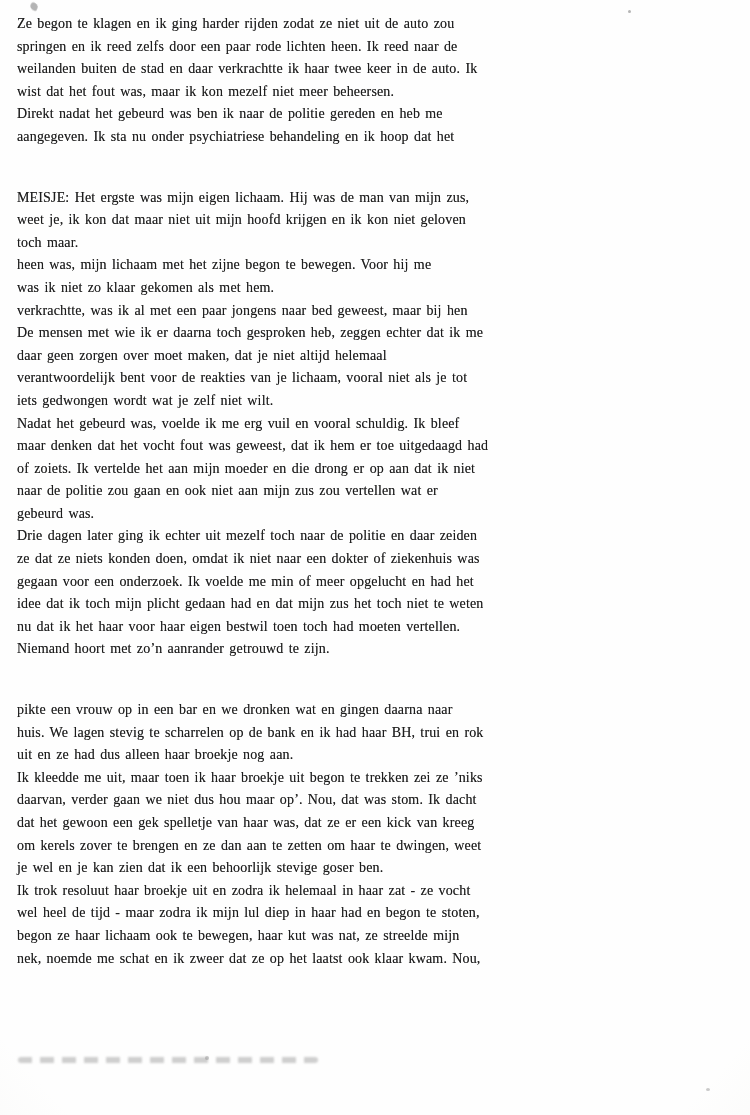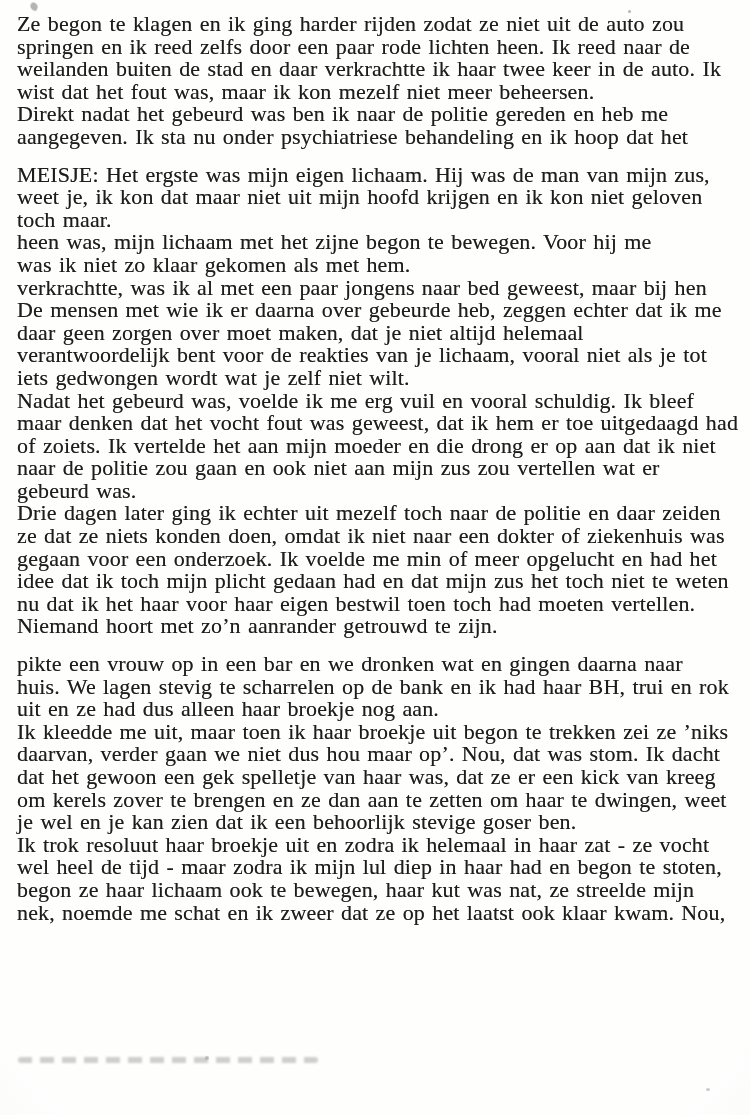--- a/index.html
+++ b/index.html
@@ -21,28 +21,28 @@
     background:
       radial-gradient(ellipse 120% 110% at 50% 45%, rgba(255,255,255,0.9) 60%, rgba(225,225,220,0.55) 100%),
       #f6f6f3;
   }
   .text-column {
     position: absolute;
     top: 13px;
     left: 17px;
     right: 36px;
     color: #1d1d1d;
-    font-size: 22px;
+    font-size: 14px;
     line-height: 22.6px;
     letter-spacing: 0.15px;
     word-spacing: 1.6px;
     text-shadow: 0 0 0.6px rgba(25,25,25,0.55);
   }
   .block + .block {
-    margin-top: 15px;
+    margin-top: 38px;
   }
   .line {
     white-space: nowrap;
   }
   
   .artifact {
     position: absolute;
     pointer-events: none;
   }
   .speck-tl {
@@ -99,21 +99,21 @@
       <div class="line">Direkt nadat het gebeurd was ben ik naar de politie gereden en heb me</div>
       <div class="line">aangegeven. Ik sta nu onder psychiatriese behandeling en ik hoop dat het</div>
     </div>
     <div class="block">
       <div class="line">MEISJE: Het ergste was mijn eigen lichaam. Hij was de man van mijn zus,</div>
       <div class="line">weet je, ik kon dat maar niet uit mijn hoofd krijgen en ik kon niet geloven</div>
       <div class="line">toch maar.</div>
       <div class="line">heen was, mijn lichaam met het zijne begon te bewegen. Voor hij me</div>
       <div class="line">was ik niet zo klaar gekomen als met hem.</div>
       <div class="line">verkrachtte, was ik al met een paar jongens naar bed geweest, maar bij hen</div>
-      <div class="line">De mensen met wie ik er daarna over gebeurde heb, zeggen echter dat ik me</div>
+      <div class="line">De mensen met wie ik er daarna toch gesproken heb, zeggen echter dat ik me</div>
       <div class="line">daar geen zorgen over moet maken, dat je niet altijd helemaal</div>
       <div class="line">verantwoordelijk bent voor de reakties van je lichaam, vooral niet als je tot</div>
       <div class="line">iets gedwongen wordt wat je zelf niet wilt.</div>
       <div class="line">Nadat het gebeurd was, voelde ik me erg vuil en vooral schuldig. Ik bleef</div>
       <div class="line">maar denken dat het vocht fout was geweest, dat ik hem er toe uitgedaagd had</div>
       <div class="line">of zoiets. Ik vertelde het aan mijn moeder en die drong er op aan dat ik niet</div>
       <div class="line">naar de politie zou gaan en ook niet aan mijn zus zou vertellen wat er</div>
       <div class="line">gebeurd was.</div>
       <div class="line">Drie dagen later ging ik echter uit mezelf toch naar de politie en daar zeiden</div>
       <div class="line">ze dat ze niets konden doen, omdat ik niet naar een dokter of ziekenhuis was</div>

